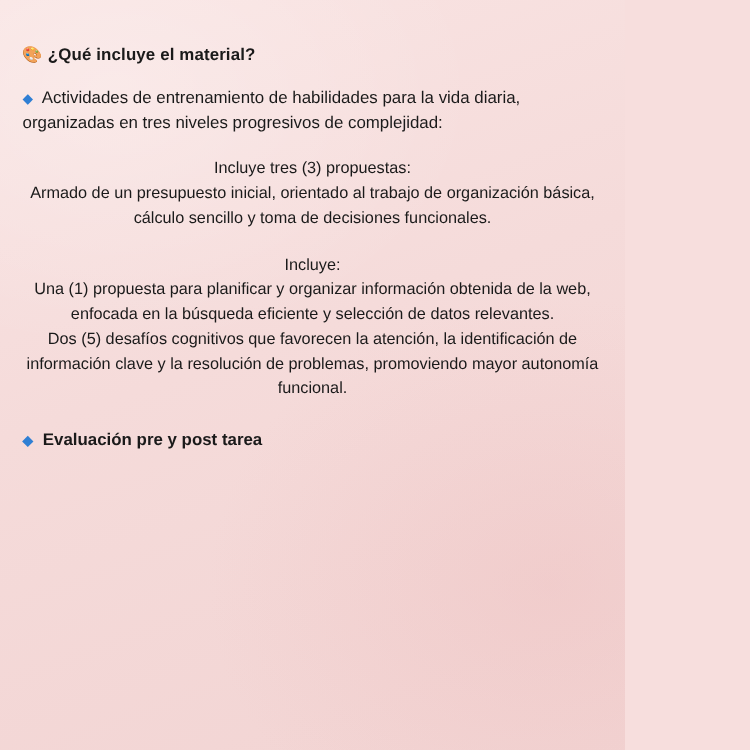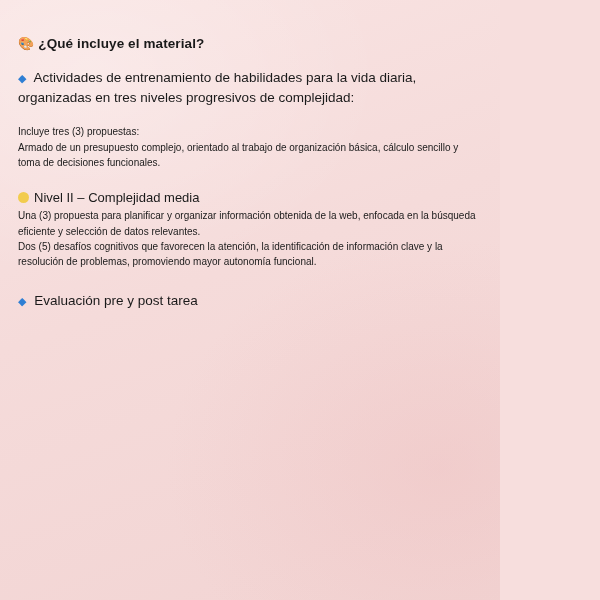--- a/index.html
+++ b/index.html
@@ -62,30 +62,31 @@
     width: 11px;
     height: 11px;
     border-radius: 50%;
     vertical-align: -1px;
     margin-right: 5px;
   }
   .dot-green { background: #47a84b; }
   .dot-yellow { background: #f2cc4e; }
   .dot-red { background: #d23b38; }
   .body-text {
-    font-size: 10px;
+    font-size: 13px;
     line-height: 1.52;
     margin: 0;
+    text-align: center;
   }
   .body-text + .body-text {
     margin-top: 0px;
   }
   .eval-head {
     font-size: 13.5px;
-    font-weight: normal;
+    font-weight: bold;
     line-height: 1.5;
     margin: 0 0 2px 0;
   }
   .spacer-sm { height: 4px; }
 </style>
 </head>
 <body>
 
 <div class="page">
 
@@ -95,30 +96,28 @@
     </div>
   </div>
 
   <div class="section-head">
     <span class="bullet-icon icon-diamond">◆</span>
     <span>Actividades de entrenamiento de habilidades para la vida diaria, organizadas en tres niveles progresivos de complejidad:</span>
   </div>
 
   <div class="level">
     <p class="body-text">Incluye tres (3) propuestas:</p>
-    <p class="body-text">Armado de un presupuesto complejo, orientado al trabajo de organización básica, cálculo sencillo y toma de decisiones funcionales.</p>
+    <p class="body-text">Armado de un presupuesto inicial, orientado al trabajo de organización básica, cálculo sencillo y toma de decisiones funcionales.</p>
   </div>
 
   <div class="spacer-sm"></div>
 
   <div class="level">
-    <div class="level-title">
-      <span class="dot dot-yellow"></span><span>Nivel II – Complejidad media</span>
-    </div>
-    <p class="body-text">Una (3) propuesta para planificar y organizar información obtenida de la web, enfocada en la búsqueda eficiente y selección de datos relevantes.</p>
+    <p class="body-text">Incluye:</p>
+    <p class="body-text">Una (1) propuesta para planificar y organizar información obtenida de la web, enfocada en la búsqueda eficiente y selección de datos relevantes.</p>
     <p class="body-text">Dos (5) desafíos cognitivos que favorecen la atención, la identificación de información clave y la resolución de problemas, promoviendo mayor autonomía funcional.</p>
   </div>
 
   <div class="spacer-sm"></div>
 
 
   <div class="spacer-sm"></div>
 
   <div class="block">
     <div class="eval-head">

